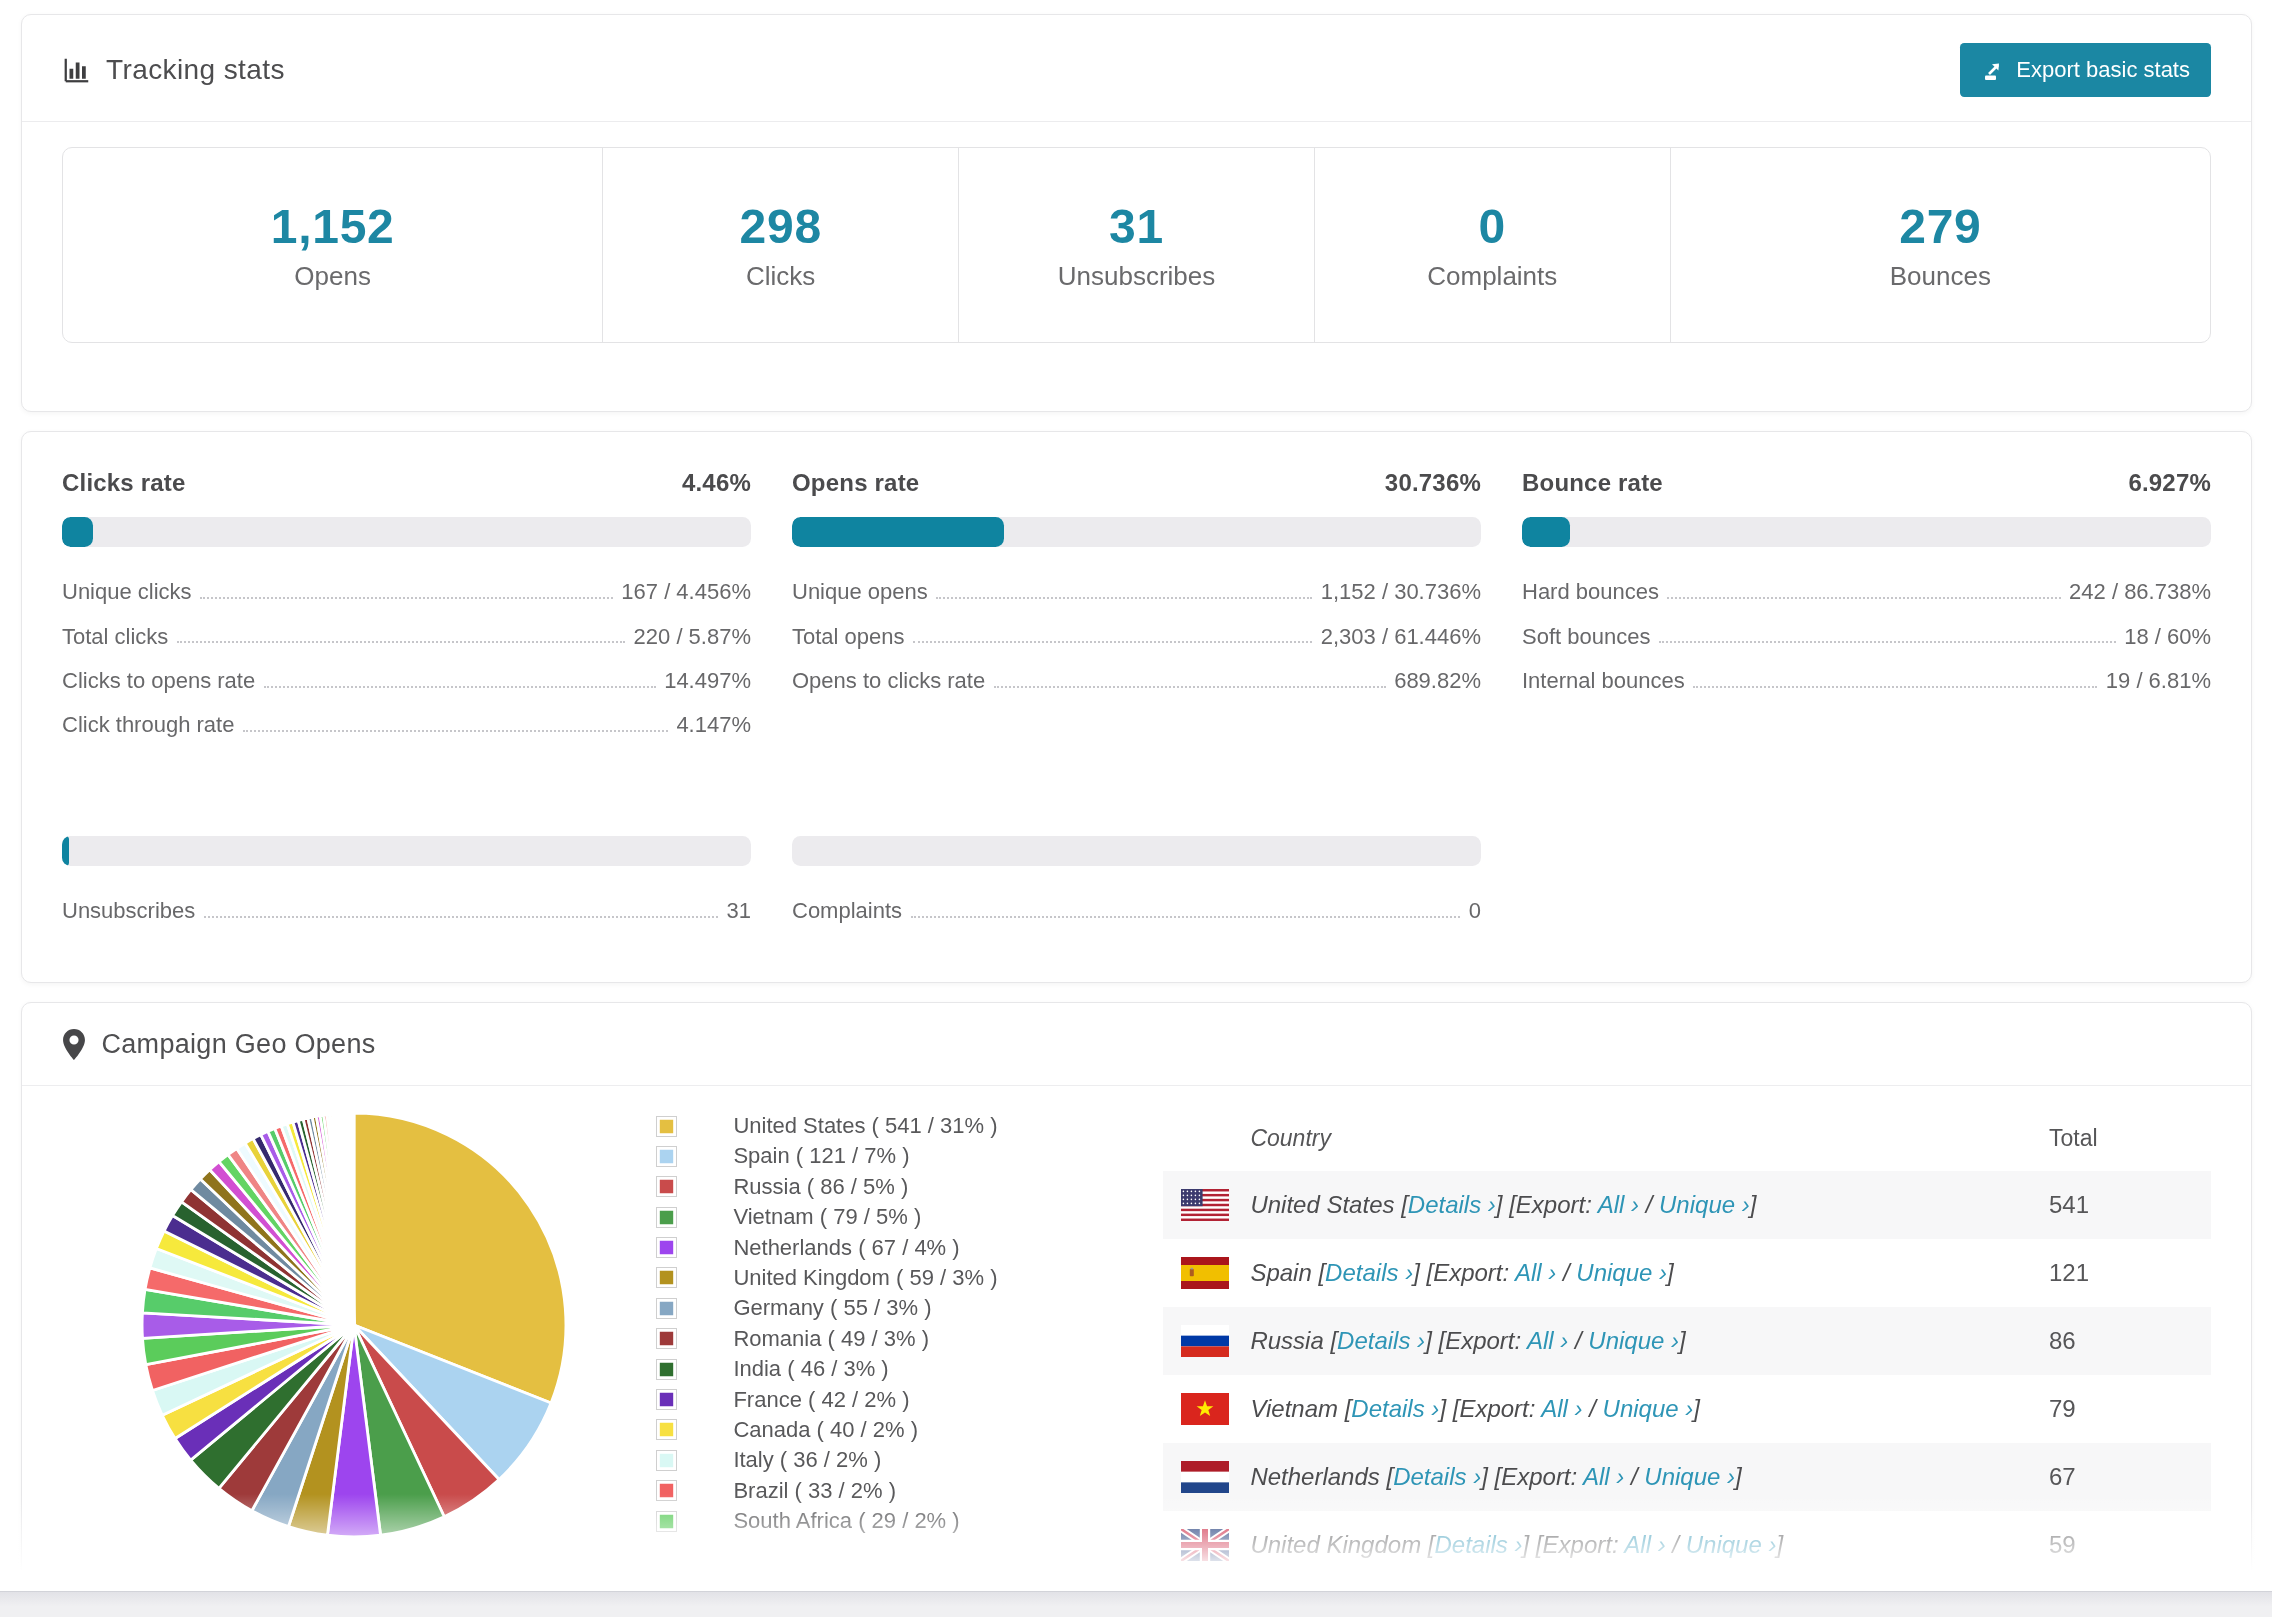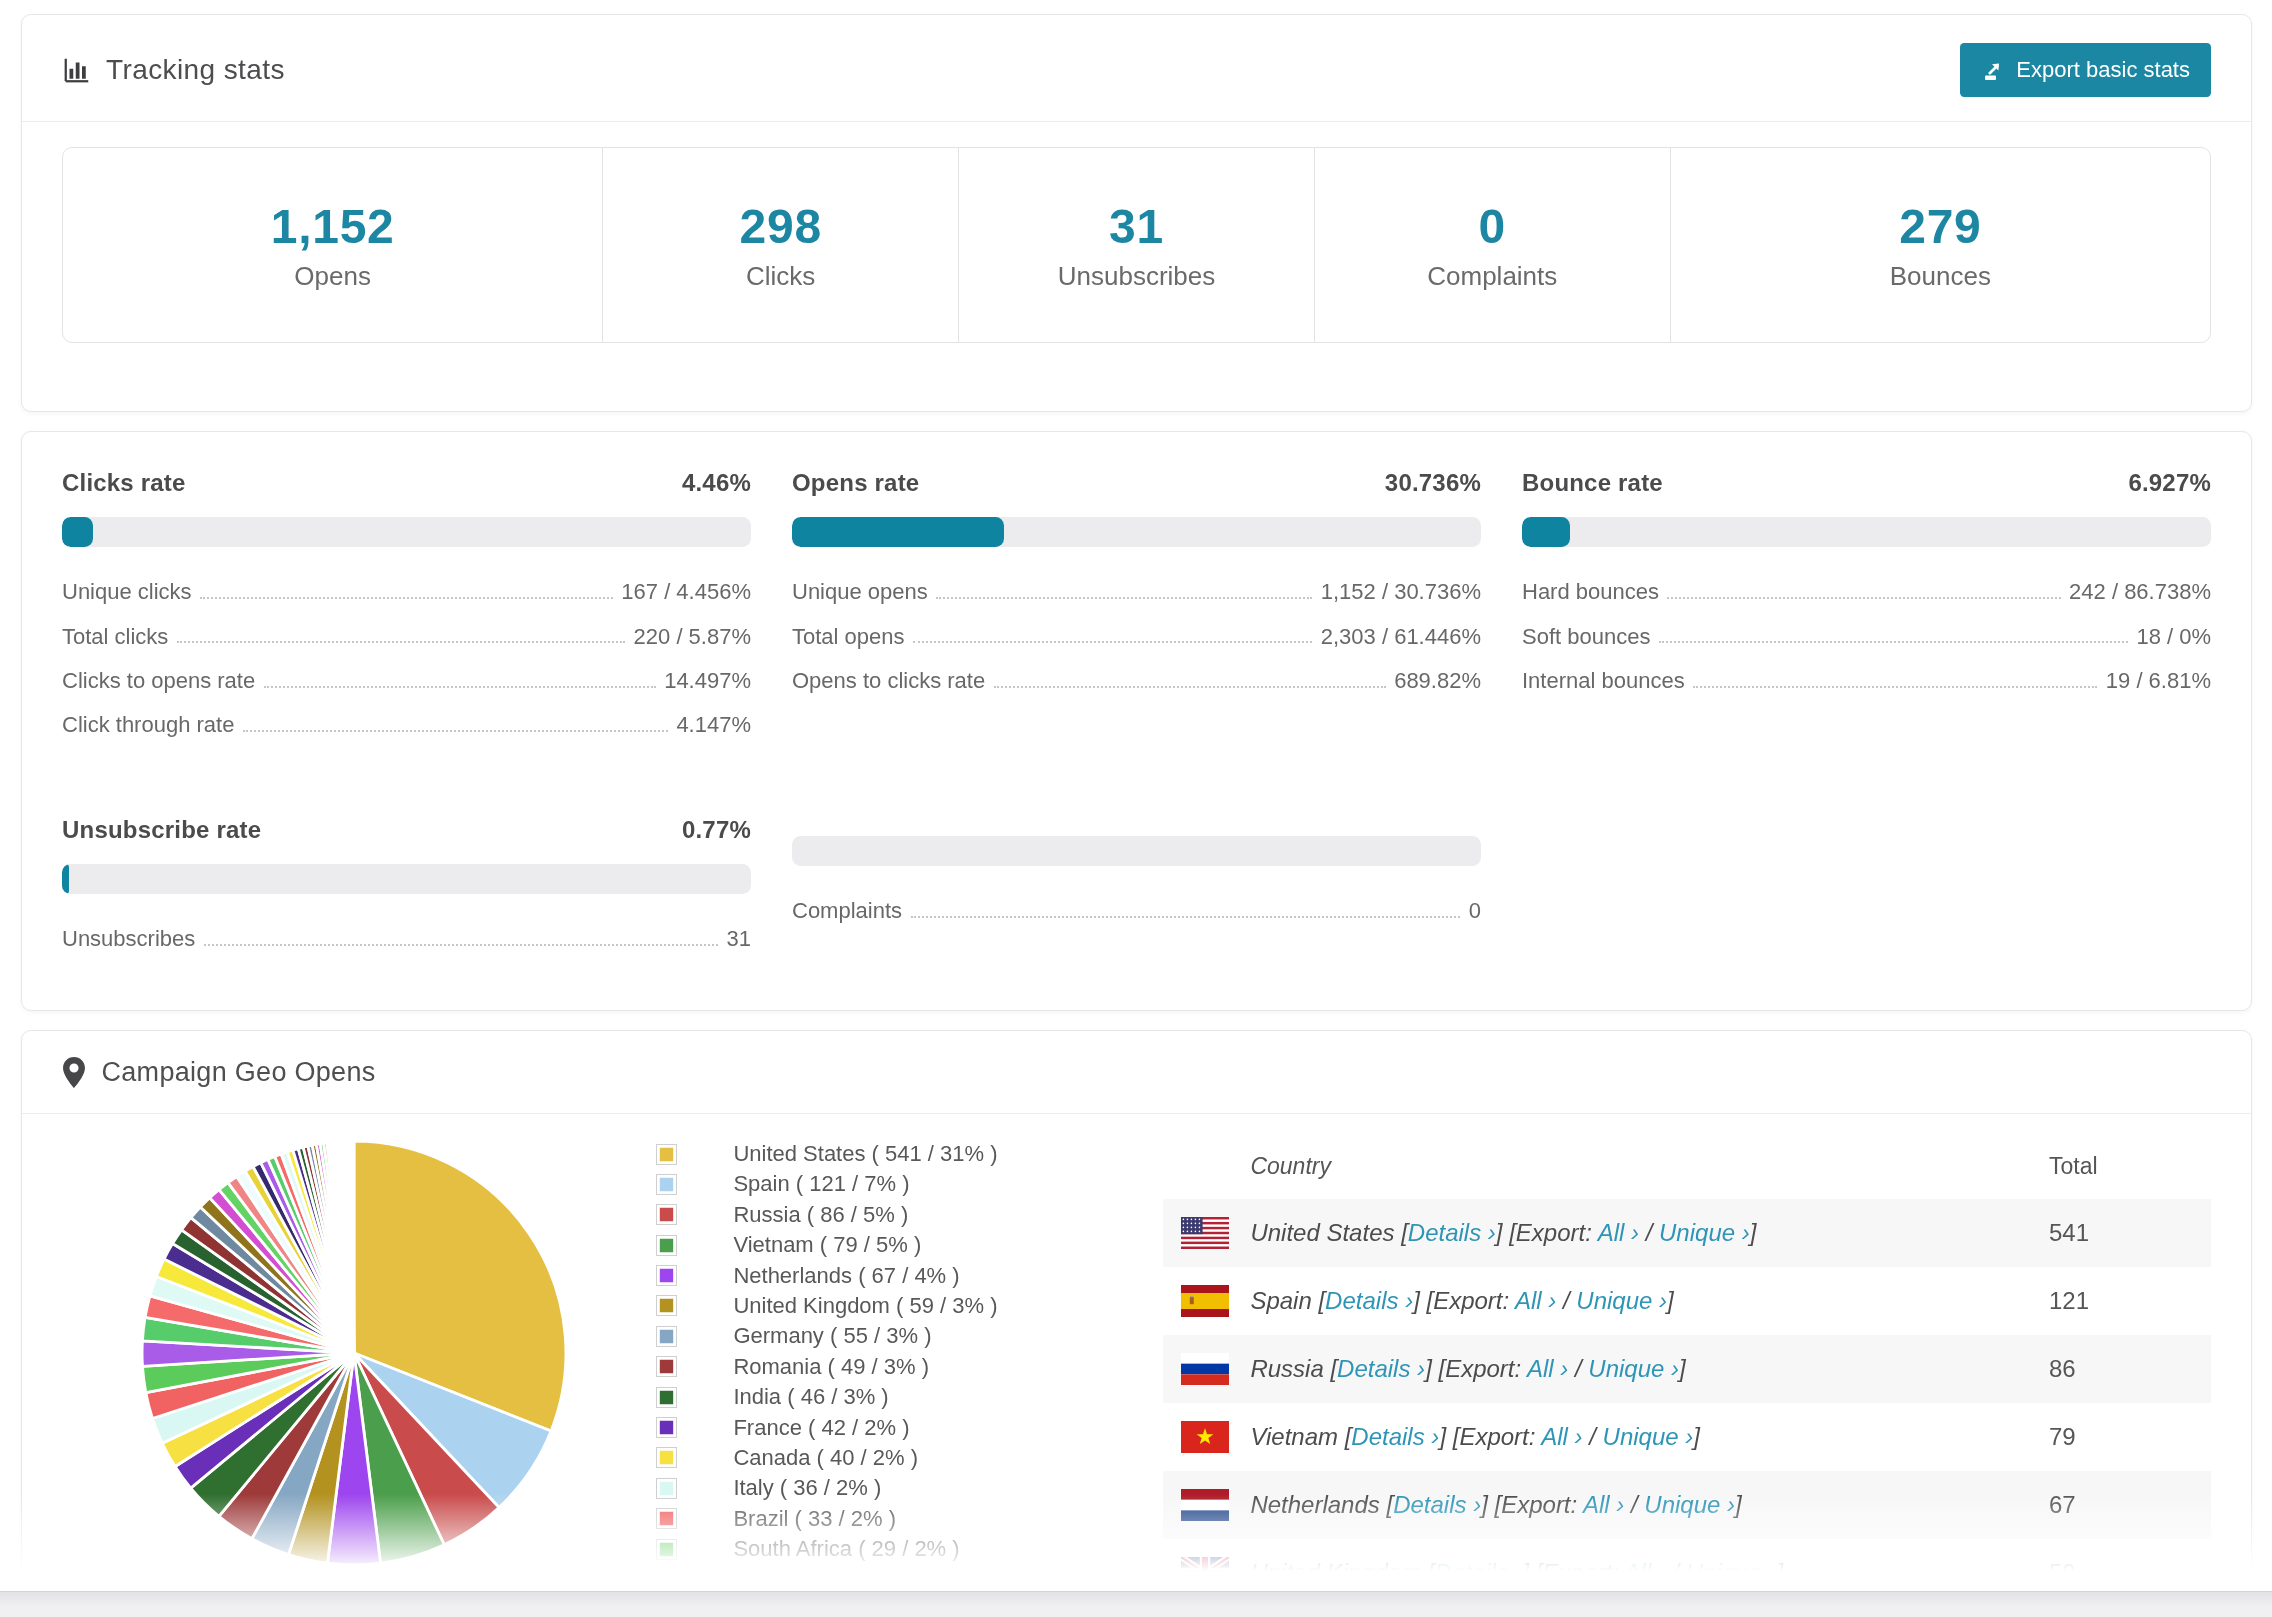--- a/index.html
+++ b/index.html
@@ -217,34 +217,30 @@
           </div>
         <div class="rate-rows">
             <div class="rate-row">
               <span class="lbl">Hard bounces</span>
               <span class="leader"></span>
               <span class="val">242 / 86.738%</span>
             </div>
             <div class="rate-row">
               <span class="lbl">Soft bounces</span>
               <span class="leader"></span>
-              <span class="val">18 / 0%</span>
+              <span class="val">18 / 60%</span>
             </div>
             <div class="rate-row">
               <span class="lbl">Internal bounces</span>
               <span class="leader"></span>
               <span class="val">19 / 6.81%</span>
             </div>
           </div>
       </div>
       <div class="rate-block">
-        <div class="rate-head">
-            <span class="rate-title">Unsubscribe rate</span>
-            <span class="rate-value">0.77%</span>
-          </div>
         <div class="rate-bar">
             <div class="rate-fill" style="width: 0.77%; min-width: 7px;"></div>
           </div>
         <div class="rate-rows">
             <div class="rate-row">
               <span class="lbl">Unsubscribes</span>
               <span class="leader"></span>
               <span class="val">31</span>
             </div>
           </div>

